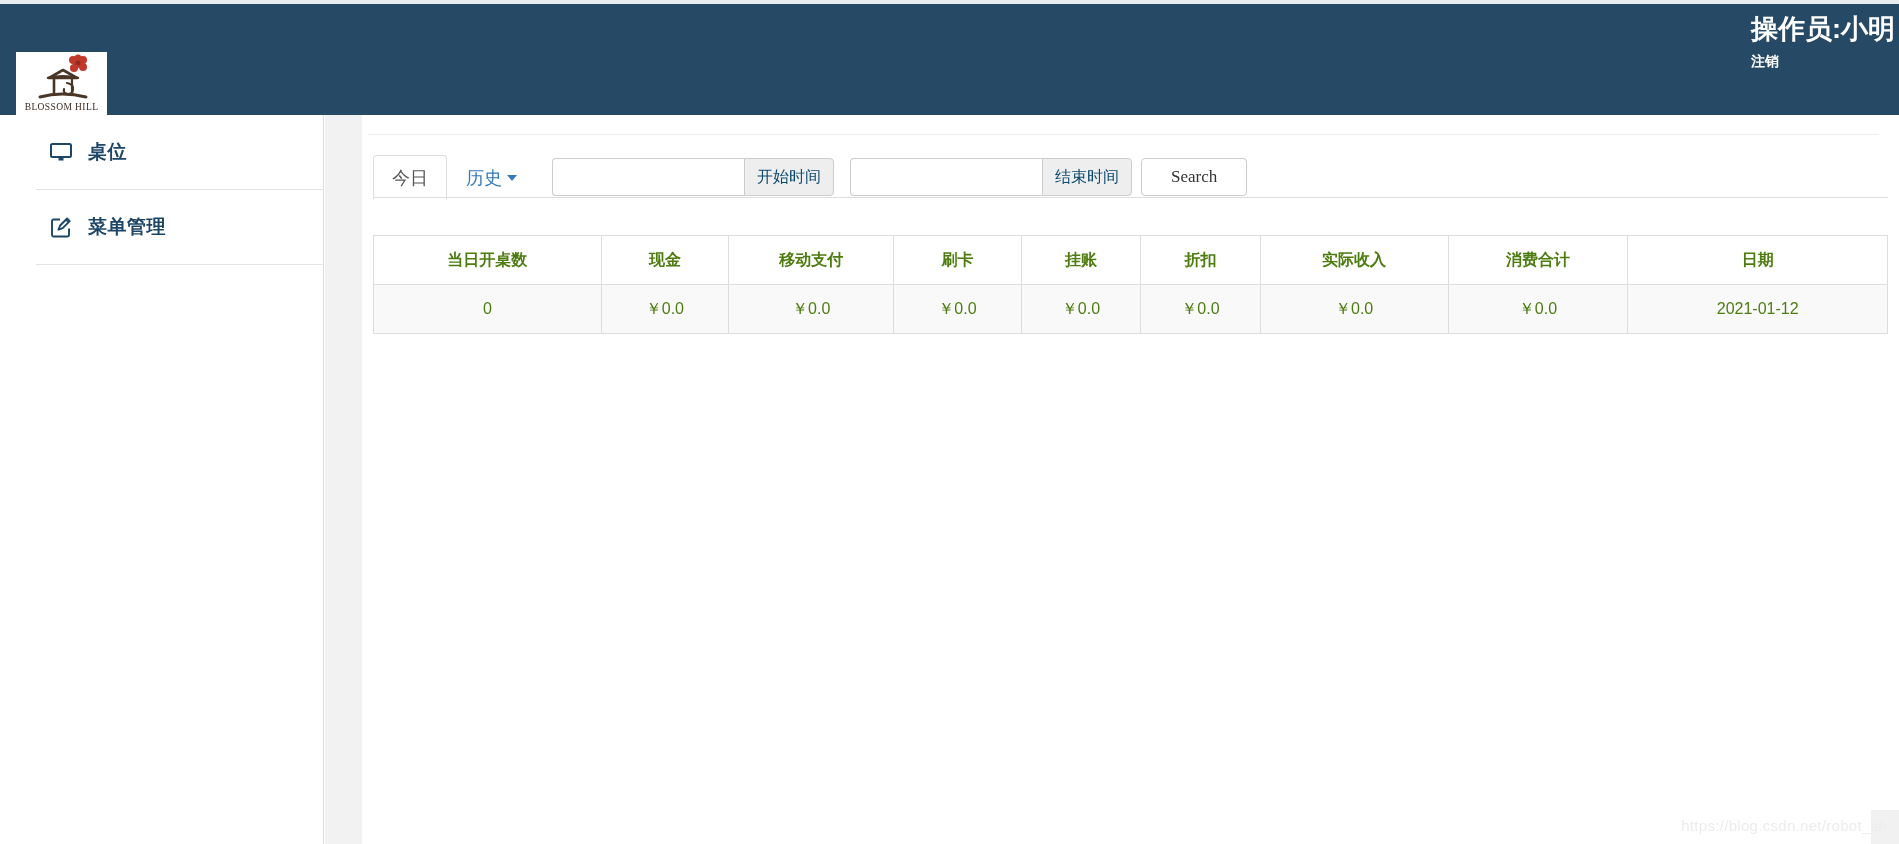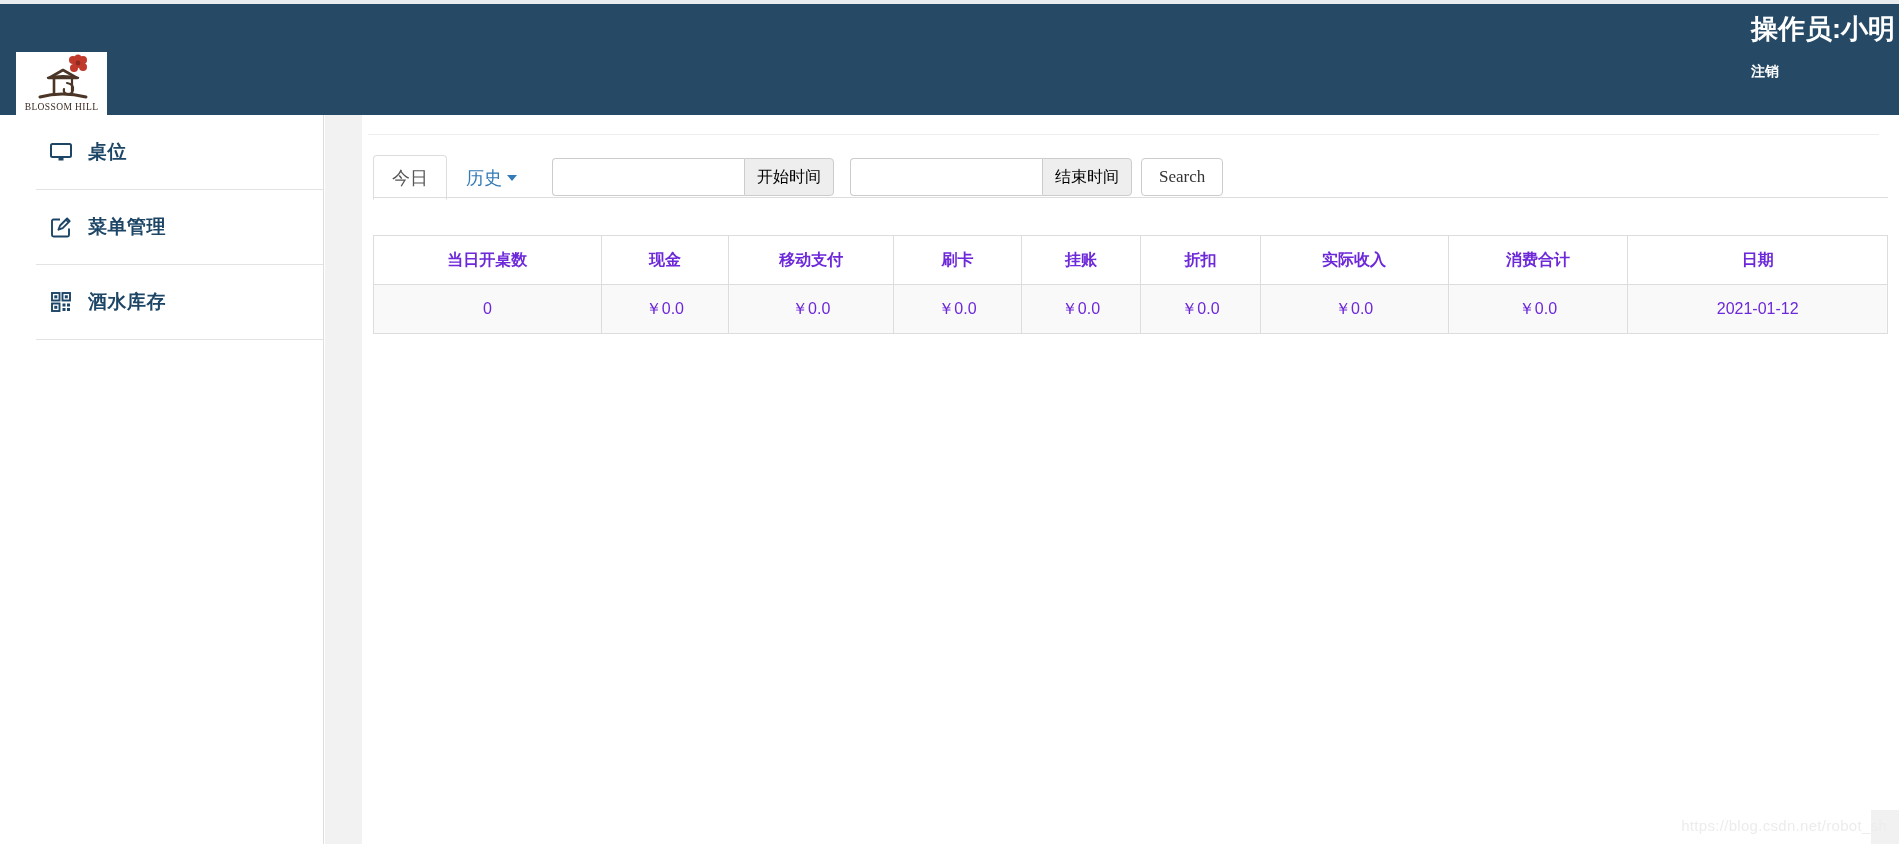--- a/index.html
+++ b/index.html
@@ -83,21 +83,21 @@
     color: #ffffff;
   }
   .operator {
     font-size: 27px;
     font-weight: bold;
     line-height: 34px;
     white-space: nowrap;
   }
   .logout {
     display: inline-block;
-    margin-top: 16px;
+    margin-top: 6px;
     font-size: 14px;
     font-weight: bold;
     color: #ffffff;
     text-decoration: none;
     line-height: 18px;
   }
 
   
   .sidebar {
     position: absolute;
@@ -245,30 +245,30 @@
     display: flex;
     align-items: center;
     justify-content: center;
     min-width: 80px;
     padding: 16px 12px;
     height: 38px;
     background: #eeeeee;
     border: 1px solid #cccccc;
     border-radius: 0 4px 4px 0;
     font-size: 16px;
-    color: #000000;
+    color: #0c4a6e;
     box-sizing: border-box;
     white-space: nowrap;
     cursor: pointer;
   }
   .search-btn {
     margin-left: 9px;
     margin-top: 3px;
     height: 38px;
-    padding: 0 17px;
+    padding: 0 29px;
     background: #ffffff;
     border: 1px solid #cccccc;
     border-radius: 4px;
     font-size: 17px;
     color: #333333;
     cursor: pointer;
     font-family: "Liberation Serif", "DejaVu Serif", serif;
     box-sizing: border-box;
   }
   .tab-rule {
@@ -290,21 +290,21 @@
   table.data {
     border-collapse: collapse;
     width: 1515px;
     table-layout: fixed;
   }
   table.data th,
   table.data td {
     border: 1px solid #dddddd;
     text-align: center;
     font-size: 16px;
-    color: #6d28d9;
+    color: #4d7c0f;
     height: 49px;
     padding: 0 6px;
     box-sizing: border-box;
     overflow: hidden;
     white-space: nowrap;
   }
   table.data th {
     background: #ffffff;
     font-weight: bold;
   }
@@ -405,37 +405,20 @@
       <span class="nav-icon">
         <svg width="24" height="24" viewBox="0 0 24 24" aria-hidden="true">
           <path d="M20 13.5V20a1.5 1.5 0 0 1-1.5 1.5h-14A1.5 1.5 0 0 1 3 20V6a1.5 1.5 0 0 1 1.5-1.5H11" fill="none" stroke="#1c4566" stroke-width="1.9"></path>
           <path d="M9.5 14.7l1.6-4.2 7-7 2.6 2.6-7 7z" fill="none" stroke="#1c4566" stroke-width="1.9" stroke-linejoin="round"></path>
           <path d="M16.6 4.4l2.6 2.6" stroke="#1c4566" stroke-width="1.6"></path>
         </svg>
       </span>
       <span class="nav-label">菜单管理</span>
     </a>
 
-    <a class="nav-item" href="#">
-      <span class="nav-icon">
-        <svg width="24" height="24" viewBox="0 0 24 24" aria-hidden="true">
-          <rect x="3" y="3" width="7.5" height="7.5" fill="none" stroke="#1c4566" stroke-width="1.9"></rect>
-          <rect x="5.3" y="5.3" width="3" height="3" fill="#1c4566"></rect>
-          <rect x="13.5" y="3" width="7.5" height="7.5" fill="none" stroke="#1c4566" stroke-width="1.9"></rect>
-          <rect x="15.8" y="5.3" width="3" height="3" fill="#1c4566"></rect>
-          <rect x="3" y="13.5" width="7.5" height="7.5" fill="none" stroke="#1c4566" stroke-width="1.9"></rect>
-          <rect x="5.3" y="15.8" width="3" height="3" fill="#1c4566"></rect>
-          <rect x="13.5" y="13.5" width="3" height="3" fill="#1c4566"></rect>
-          <rect x="18" y="13.5" width="3" height="3" fill="#1c4566"></rect>
-          <rect x="13.5" y="18" width="3" height="3" fill="#1c4566"></rect>
-          <rect x="18" y="18" width="3" height="3" fill="#1c4566"></rect>
-        </svg>
-      </span>
-      <span class="nav-label">酒水库存</span>
-    </a>
 
     <div class="sidebar-rest"></div>
   </nav>
 
   <div class="gutter"></div>
 
   <main class="content">
 
     <div class="content-rule"></div>
 

